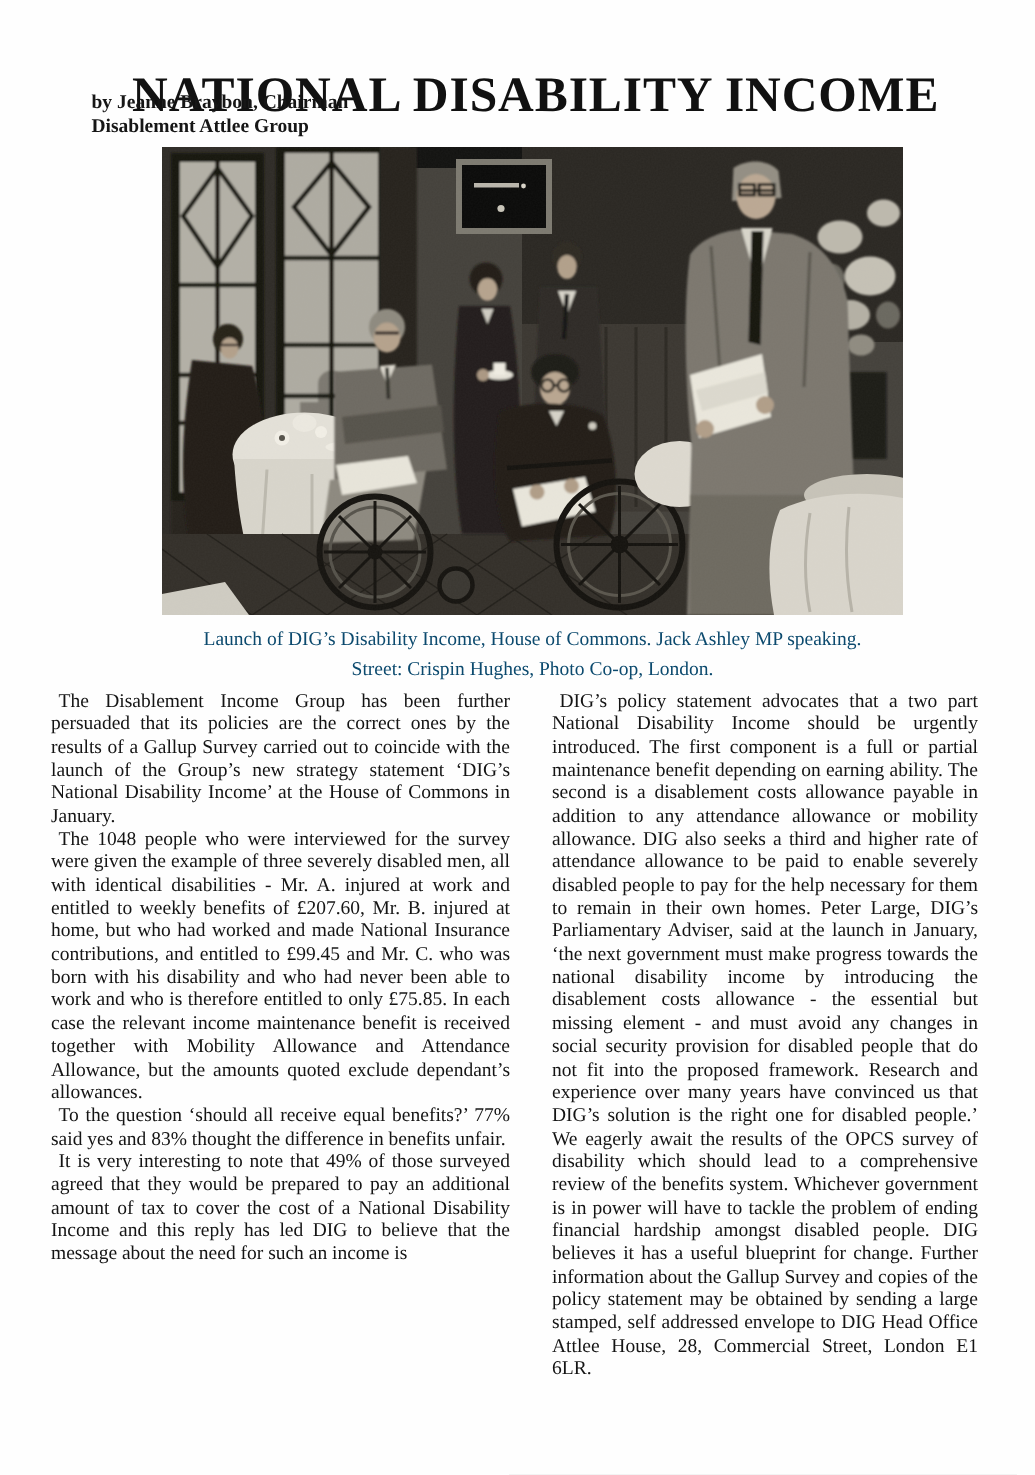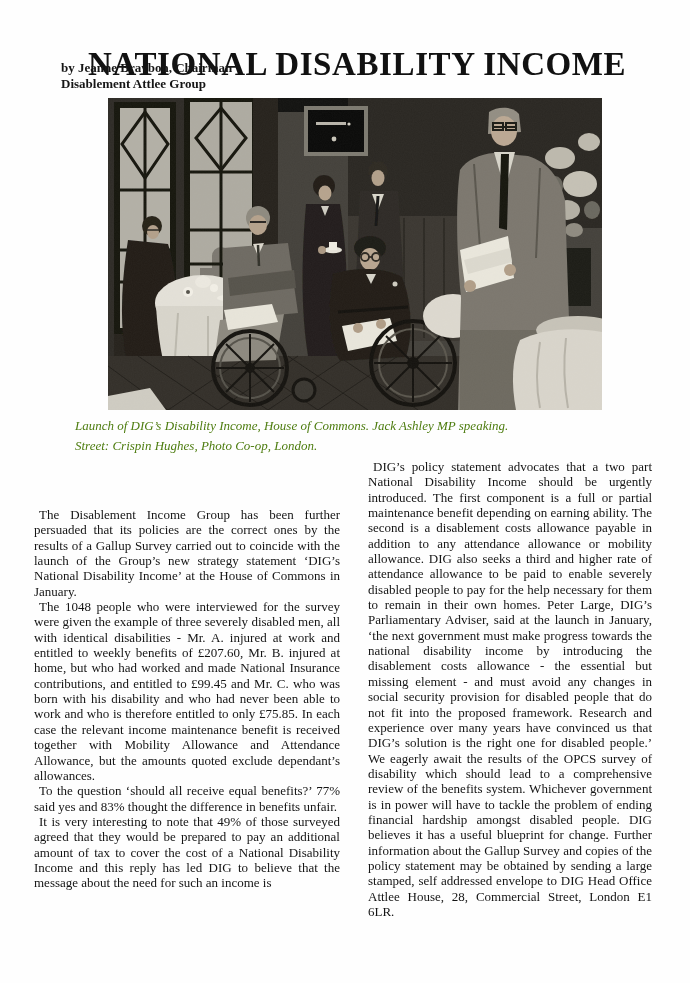--- a/index.html
+++ b/index.html
@@ -18,29 +18,29 @@
     position:absolute;left:61px;top:60px;
     font-size:13px;font-weight:bold;line-height:15.5px;color:#161616;
   }
   .photo-wrap{
     position:absolute;left:108px;top:98px;width:494px;height:312px;
     background:#44413b;
   }
   .photo-wrap svg{display:block;width:494px;height:312px;}
   .photo-caption{
     position:absolute;left:75px;top:416px;width:560px;
-    text-align:left;font-style:italic;font-size:13px;line-height:19.5px;
-    color:#4d7c0f;
+    text-align:center;font-size:13px;line-height:19.5px;
+    color:#0c4a6e;
   }
   .columns{
     position:absolute;left:34px;top:459px;width:618px;
     display:flex;gap:28px;
   }
   .col{text-align:justify;}
-  .col-left{width:306px;margin-top:48px;}
+  .col-left{width:306px;}
   .col-right{width:284px;}
   .col p{
     margin:0;padding:0;
     font-size:13px;line-height:15.35px;
     text-indent:5px;
     color:#141414;
   }
 </style>
 </head>
 <body>

